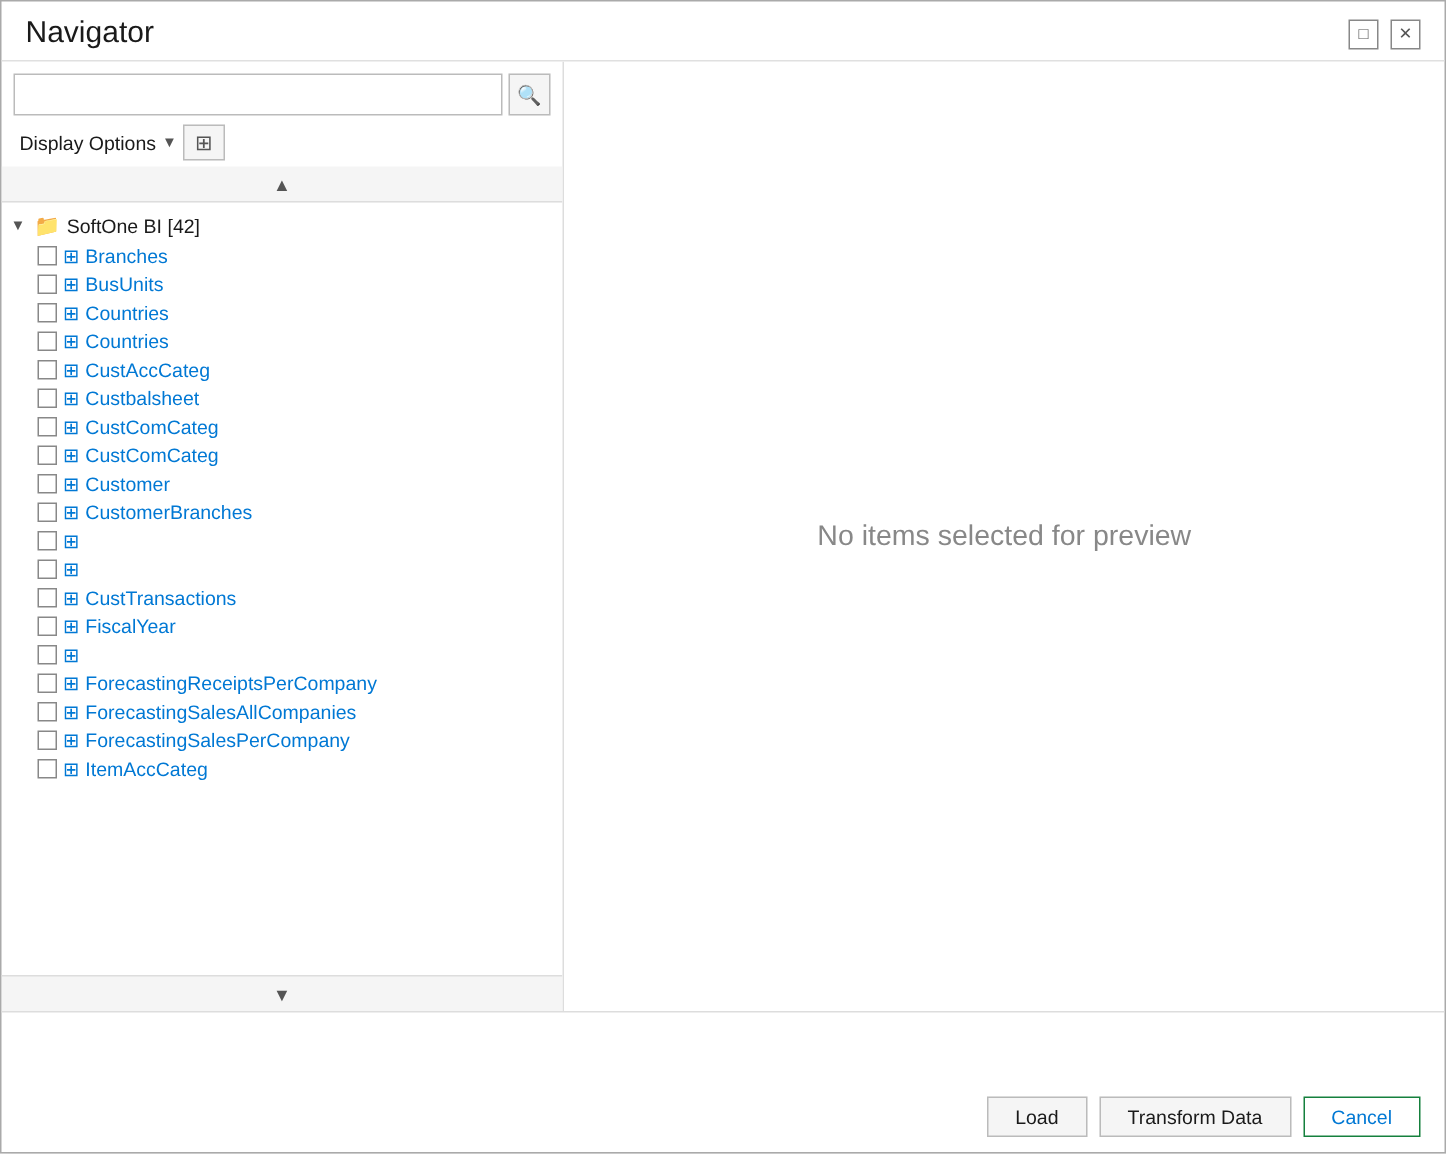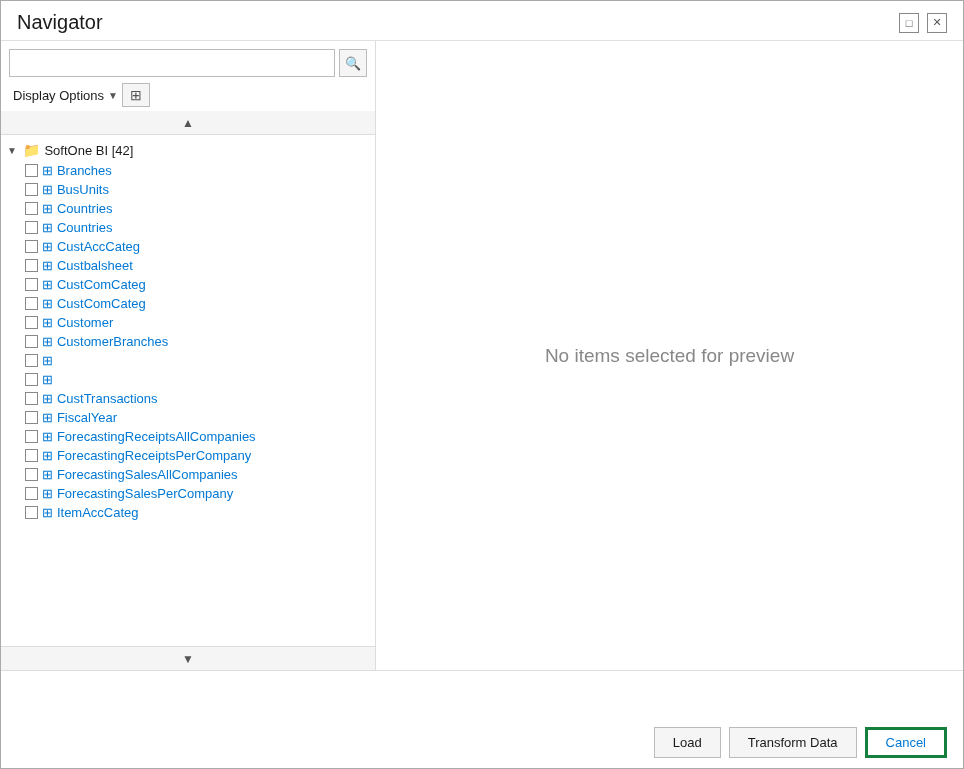--- a/index.html
+++ b/index.html
@@ -213,21 +213,21 @@
     .footer-btn {
       padding: 5px 18px;
       font-size: 13px;
       border: 1px solid #bbb;
       background: #f5f5f5;
       cursor: pointer;
       color: #1a1a1a;
       margin-top: 46px;
     }
     .footer-btn.cancel-btn {
-      border: 3px solid #15803d;
+      border: 1px solid #15803d;
       background: #fff;
       color: #0078d4;
     }
   </style>
 </head>
 <body>
 
 <div class="window">
 
   <div class="title-bar">
@@ -335,21 +335,20 @@
           <span class="item-label">CustTransactions</span>
         </div>
         <div class="tree-item">
           <div class="item-checkbox"></div>
           <span class="item-table-icon">⊞</span>
           <span class="item-label">FiscalYear</span>
         </div>
         <div class="tree-item">
           <div class="item-checkbox"></div>
           <span class="item-table-icon">⊞</span>
-          <span class="item-label">ForecastingReceiptsAllCompanies</span>
         </div>
         <div class="tree-item">
           <div class="item-checkbox"></div>
           <span class="item-table-icon">⊞</span>
           <span class="item-label">ForecastingReceiptsPerCompany</span>
         </div>
         <div class="tree-item">
           <div class="item-checkbox"></div>
           <span class="item-table-icon">⊞</span>
           <span class="item-label">ForecastingSalesAllCompanies</span>

